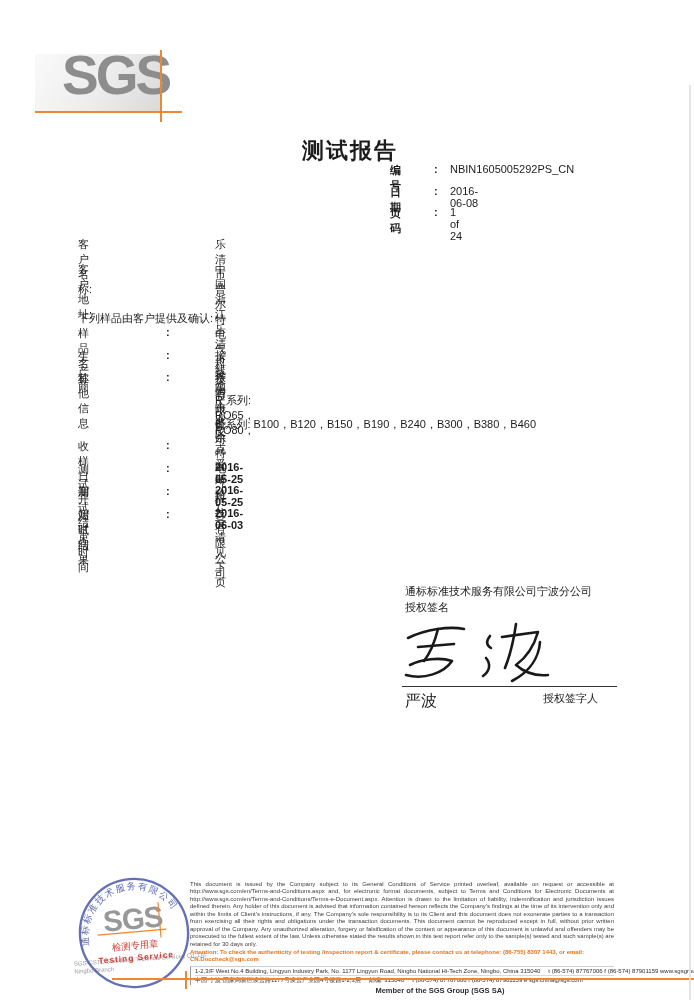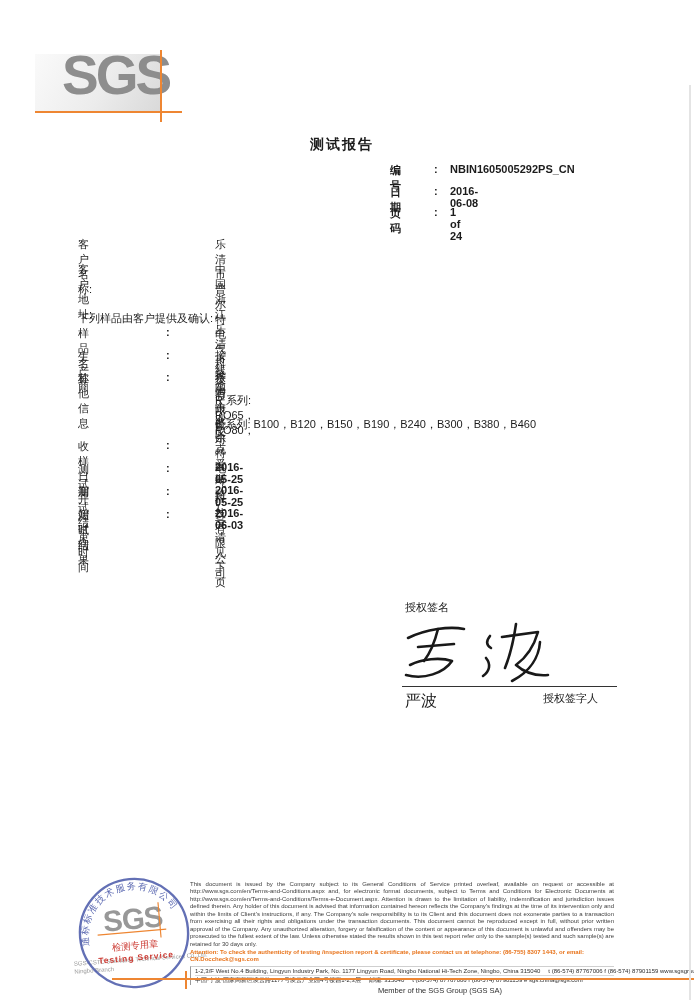--- a/index.html
+++ b/index.html
@@ -10,25 +10,25 @@
   .abs{position:absolute;}
   
   #logo-box{left:35px;top:54px;width:126px;height:58px;
     background:linear-gradient(120deg,#fafafa 0%,#ececec 55%,#d9d9d9 100%);}
   #logo-text{left:62px;top:48px;font-size:55px;font-weight:bold;color:#8d8d8d;
     letter-spacing:-3px;line-height:1;}
   .orange{background:#ee8632;}
   #logo-hline{left:35px;top:111px;width:147px;height:2px;}
   #logo-vline{left:160px;top:50px;width:2px;height:72px;}
   
-  #title{left:310px;top:136px;font-size:14px;font-weight:bold;letter-spacing:2px;}
+  #title{left:302px;top:136px;font-size:22px;font-weight:bold;letter-spacing:2px;}
   .meta-row{height:14px;font-size:11px;}
   .meta-row .lbl{position:absolute;left:390px;font-weight:bold;}
   .meta-row .col{position:absolute;left:434px;font-weight:bold;}
-  .meta-row .val{position:absolute;left:450px;font-weight:bold;}
+  .meta-row .val{position:absolute;left:450px;font-weight:normal;}
   
   .crow{font-size:11px;}
   .crow .lbl{position:absolute;left:78px;}
   .crow .val{position:absolute;left:215px;}
   #sample-intro{left:78px;top:311px;font-size:11px;}
   .srow{font-size:11px;}
   .srow .lbl{position:absolute;left:78px;text-align:center;}
   .srow .col{position:absolute;left:166px;font-weight:bold;}
   .srow .val{position:absolute;left:215px;margin-top:22px;}
   .srow .val.b{font-weight:bold;}
@@ -46,21 +46,21 @@
   #stamp-svg{left:75px;top:874px;transform:rotate(-5deg);}
   #footer-text{left:190px;top:881px;width:424px;}
   #disclaimer{font-size:6px;line-height:7.45px;color:#3d3d3d;text-align:justify;}
   #attention{font-size:6px;line-height:7.4px;color:#e8731a;font-weight:bold;margin-top:1px;}
   #addr-block{margin-top:2px;border-left:1px solid #9a9a9a;border-top:1px solid #cfcfcf;padding-left:4px;}
   .addr-row{display:flex;gap:8px;font-size:6px;line-height:8.5px;color:#2e2e2e;white-space:nowrap;}
   .addr-row + .addr-row{border-top:1px solid #d9d9d9;}
   #footer-hline{left:112px;top:978px;width:582px;height:2px;}
   #footer-vtick{left:185px;top:971px;width:2px;height:18px;}
   #member{left:190px;top:986px;width:500px;text-align:center;font-size:7.5px;
-    font-weight:normal;color:#2e2e2e;}
+    font-weight:bold;color:#2e2e2e;}
   #scan-edge{left:689px;top:85px;width:2px;height:915px;background:#e4e4e4;}
 </style>
 </head>
 <body>
 
 <div id="page">
 
   <div class="abs" id="logo-box"></div>
   <div class="abs" id="logo-text">SGS</div>
   <div class="abs orange" id="logo-hline"></div>
@@ -126,20 +126,21 @@
     <span class="lbl">测试结束时间</span>
     <span class="col">:</span>
     <span class="val b">2016-06-03</span>
   </div>
   <div class="abs srow" style="top:508px">
     <span class="lbl">测试结果</span>
     <span class="col">:</span>
     <span class="val">请见下页</span>
   </div>
 
+  <div class="abs" id="sig-company">通标标准技术服务有限公司宁波分公司</div>
   <div class="abs" id="sig-label">授权签名</div>
   <svg class="abs" id="sig-svg" width="180" height="68" viewBox="0 0 180 68">
     <g fill="none" stroke="#191919" stroke-width="2.6" stroke-linecap="round" stroke-linejoin="round">
       <path d="M10 22 C 28 13, 52 10, 66 13"></path>
       <path d="M40 13 C 37 25, 33 36, 26 45"></path>
       <path d="M20 31 L 56 28"></path>
       <path d="M12 49 C 24 43, 42 41, 54 45 C 46 57, 26 64, 8 59"></path>
       <path d="M92 20 C 88 25, 88 29, 93 32"></path>
       <path d="M88 42 C 93 48, 92 55, 85 60"></path>
       <path d="M118 8 C 116 22, 113 37, 107 52"></path>

